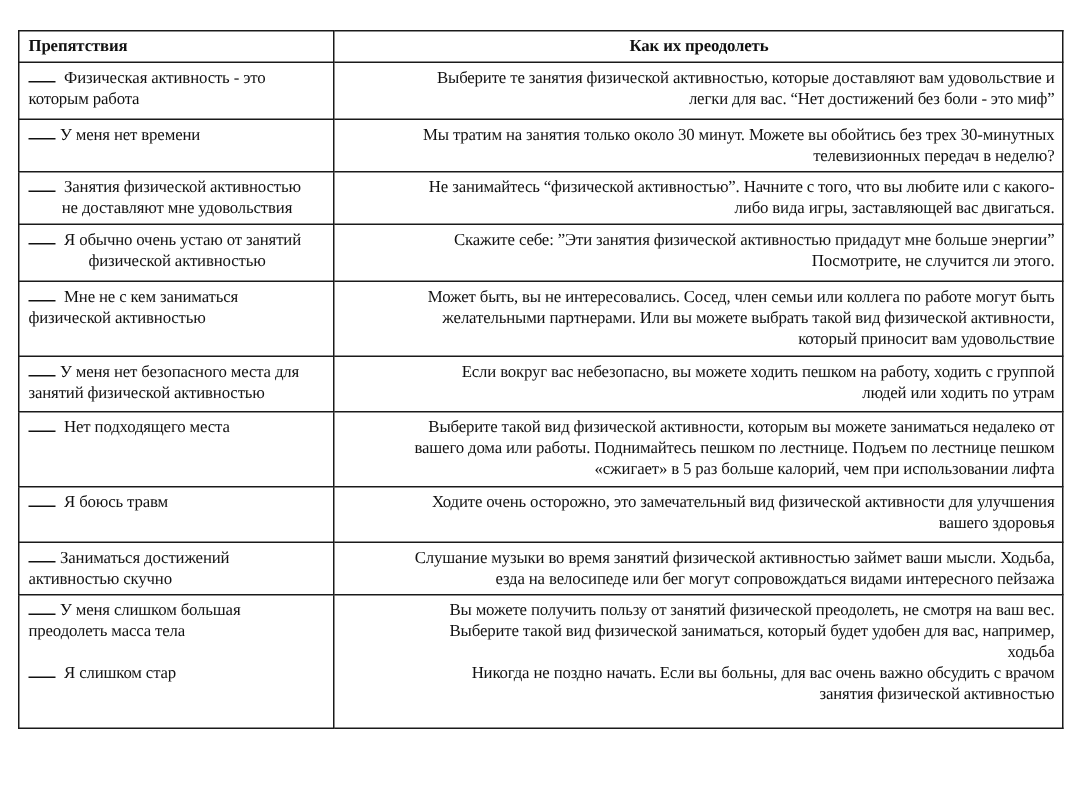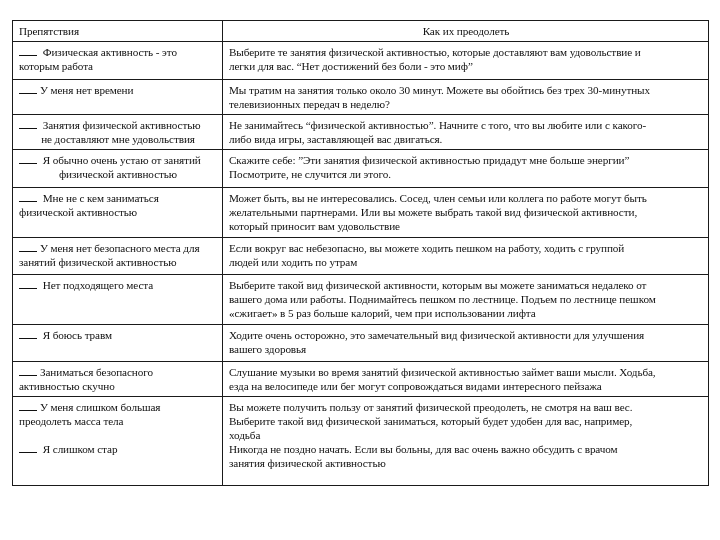--- a/index.html
+++ b/index.html
@@ -28,36 +28,36 @@
     .doc-table col.c1 { width: 210px; }
     .doc-table col.c2 { width: 486px; }
     .doc-table th, .doc-table td {
       border: 1px solid #1a1a1a;
       vertical-align: top;
       padding: 3px 5px 3px 6px;
       text-align: left;
       letter-spacing: -0.1px;
     }
     .doc-table th {
-      font-weight: normal;
+      font-weight: bold;
       height: 13px;
       padding-top: 3px;
       padding-bottom: 3px;
     }
     .doc-table th.center { text-align: center; }
     .blank {
       display: inline-block;
       width: 18px;
       border-bottom: 1px solid #111;
       margin-right: 3px;
       vertical-align: baseline;
     }
     .obst-line { display: block; }
     .obst-line.center { text-align: center; }
-    .sol-line { display: block; }
+    .sol-line { display: block; text-align: right; }
     .gap { display: block; height: 14px; }
   </style>
 </head>
 <body>
 
 <table class="doc-table">
   <colgroup>
       <col class="c1">
       <col class="c2">
     </colgroup>
@@ -152,21 +152,21 @@
       </td>
       <td>
         <span class="sol-line">Ходите очень осторожно, это замечательный вид физической активности для улучшения</span>
         <span class="sol-line">вашего здоровья</span>
       </td>
     </tr>
 
 
     <tr style="height:35px">
       <td>
-        <span class="obst-line"><span class="blank"></span><span>Заниматься безопасного</span></span>
+        <span class="obst-line"><span class="blank"></span><span>Заниматься достижений</span></span>
         <span class="obst-line">активностью скучно</span>
       </td>
       <td>
         <span class="sol-line">Слушание музыки во время занятий физической активностью займет ваши мысли. Ходьба,</span>
         <span class="sol-line">езда на велосипеде или бег могут сопровождаться видами интересного пейзажа</span>
       </td>
     </tr>
 
     <tr style="height:89px">
       <td>

